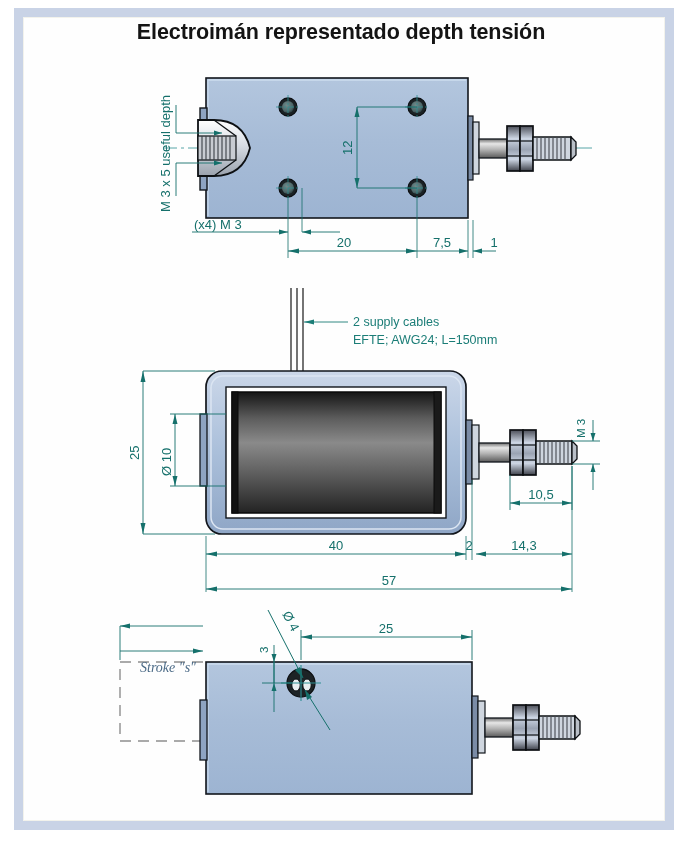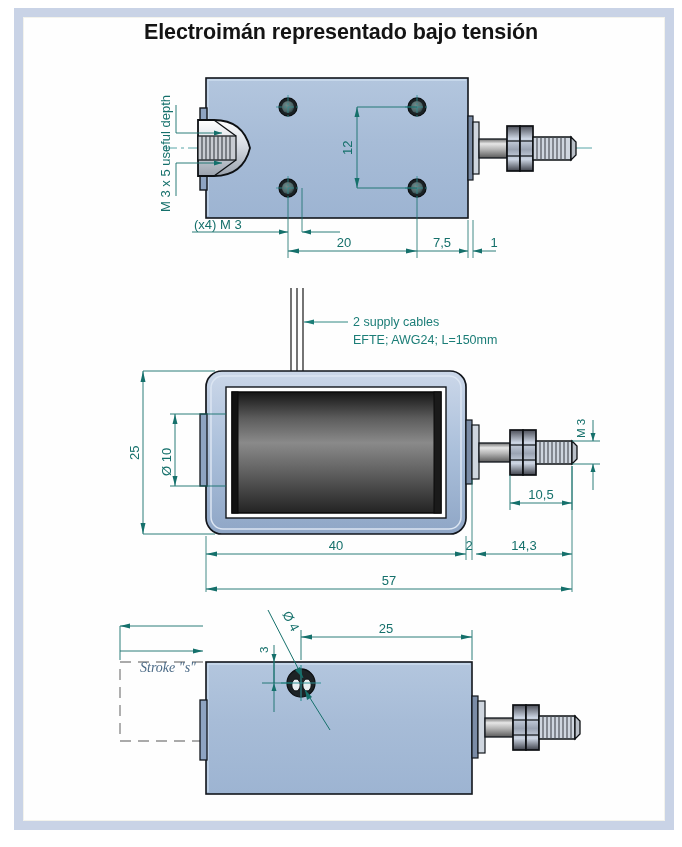--- a/index.html
+++ b/index.html
@@ -30,21 +30,21 @@
 <body>
 
 <div id="page">
 
   <div id="frame-top"></div>
   <div id="frame-left"></div>
   <div id="frame-right"></div>
   <div id="frame-bottom"></div>
   <div id="sheet"></div>
 
-  <div id="title">Electroimán representado bajo tensión</div>
+  <div id="title">Electroimán representado depth tensión</div>
 
   <div class="svgwrap">
   <svg width="682" height="847" viewBox="0 0 682 847" xmlns="http://www.w3.org/2000/svg">
     <defs>
       <linearGradient id="bodyGrad" x1="0" y1="0" x2="0" y2="1">
         <stop offset="0%" stop-color="#b3c6de"></stop>
         <stop offset="45%" stop-color="#a7bcd7"></stop>
         <stop offset="100%" stop-color="#9db4d2"></stop>
       </linearGradient>
       <linearGradient id="coilGrad" x1="0" y1="0" x2="0" y2="1">

